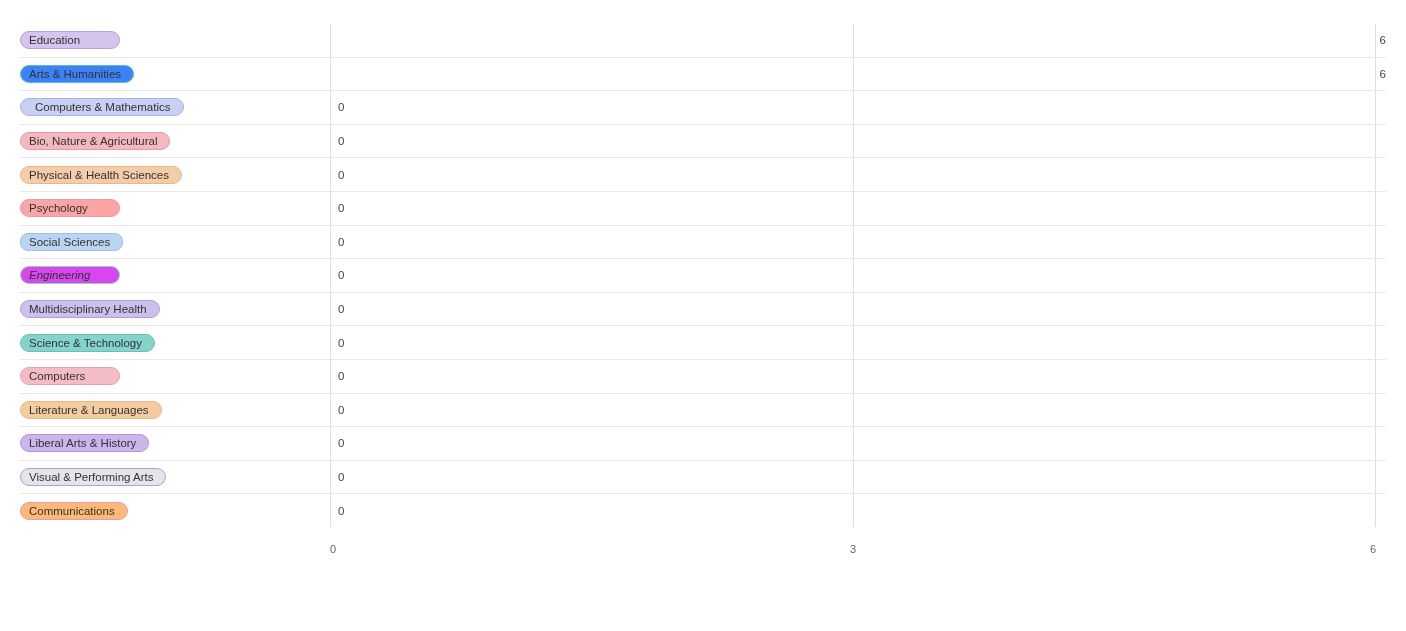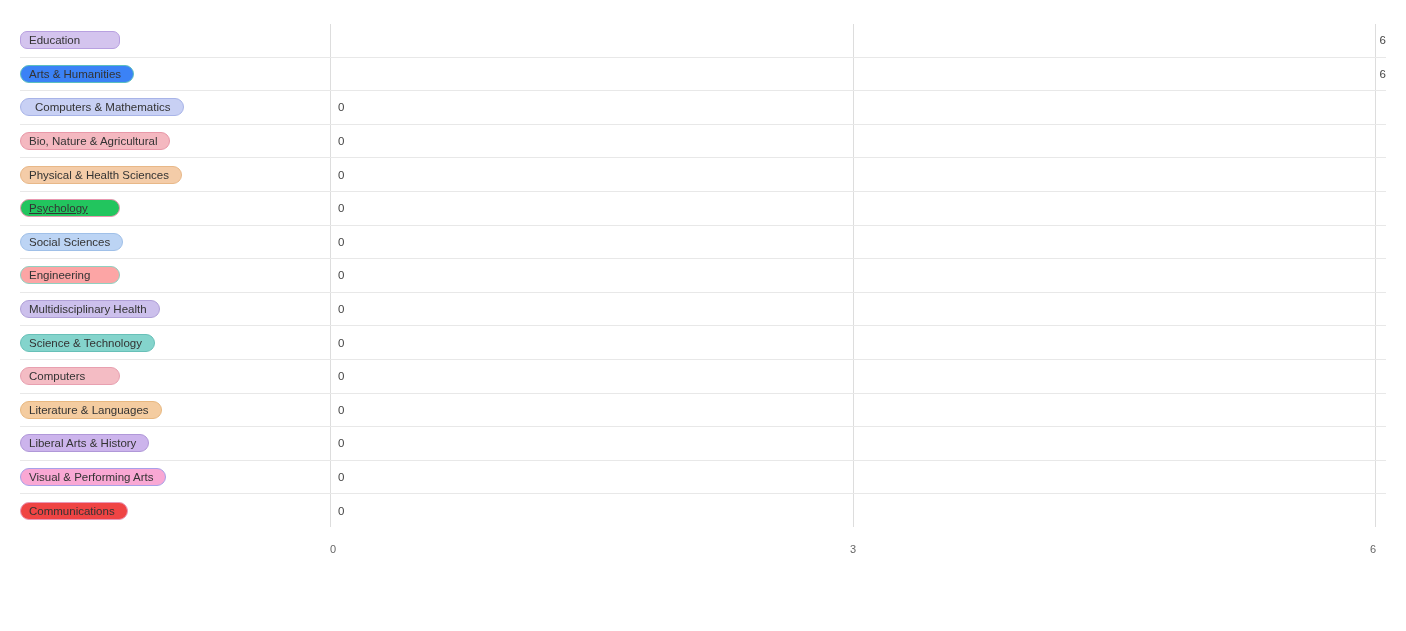--- a/index.html
+++ b/index.html
@@ -128,21 +128,21 @@
 
     <div class="grid-lines">
       <div class="grid-line"></div>
       <div class="grid-line"></div>
       <div class="grid-line"></div>
     </div>
 
     <div class="bars-wrapper" id="bars-wrapper">
     <div class="bar-row">
           <div class="bar-label-area">
-            <span class="bar-label-pill" style="background: rgb(212, 196, 238); border-color: rgb(184, 160, 224); border-radius: 7px;">Education</span>
+            <span class="bar-label-pill" style="background: rgb(212, 196, 238); border-color: rgb(184, 160, 224);">Education</span>
           </div>
           <div class="bar-chart-area">
             <div class="bar-fill" style="background: rgb(184, 160, 224); width: 100%;"></div>
             <span class="bar-value">6</span>
           </div>
         </div>
         <div class="bar-row">
           <div class="bar-label-area">
             <span class="bar-label-pill" style="background: #3b82f6; border-color: rgb(91, 191, 191);">Arts &amp; Humanities</span>
           </div>
@@ -173,39 +173,39 @@
           <div class="bar-label-area">
             <span class="bar-label-pill" style="background: rgb(244, 204, 168); border-color: rgb(232, 184, 136);">Physical &amp; Health Sciences</span>
           </div>
           <div class="bar-chart-area">
             <div class="bar-fill" style="background: rgb(232, 184, 136); width: 0%;"></div>
             <span class="bar-value">0</span>
           </div>
         </div>
         <div class="bar-row">
           <div class="bar-label-area">
-            <span class="bar-label-pill" style="background: #22c55e; border-color: rgb(232, 152, 176); text-decoration: underline;">Psychology</span>
+            <span class="bar-label-pill" style="background: #fca5a5; border-color: rgb(232, 152, 176);">Psychology</span>
           </div>
           <div class="bar-chart-area">
             <div class="bar-fill" style="background: rgb(232, 152, 176); width: 0%;"></div>
             <span class="bar-value">0</span>
           </div>
         </div>
         <div class="bar-row">
           <div class="bar-label-area">
-            <span class="bar-label-pill" style="background: rgb(188, 212, 244); border-color: rgb(160, 192, 232);">Social Sciences</span>
+            <span class="bar-label-pill" style="background: rgb(188, 212, 244); border-color: rgb(160, 192, 232); border-radius: 8px;">Social Sciences</span>
           </div>
           <div class="bar-chart-area">
             <div class="bar-fill" style="background: rgb(160, 192, 232); width: 0%;"></div>
             <span class="bar-value">0</span>
           </div>
         </div>
         <div class="bar-row">
           <div class="bar-label-area">
-            <span class="bar-label-pill" style="background: #fca5a5; border-color: rgb(144, 208, 192);">Engineering</span>
+            <span class="bar-label-pill" style="background: #d946ef; border-color: rgb(144, 208, 192); font-style: italic;">Engineering</span>
           </div>
           <div class="bar-chart-area">
             <div class="bar-fill" style="background: rgb(144, 208, 192); width: 0%;"></div>
             <span class="bar-value">0</span>
           </div>
         </div>
         <div class="bar-row">
           <div class="bar-label-area">
             <span class="bar-label-pill" style="background: rgb(204, 192, 236); border-color: rgb(176, 160, 216);">Multidisciplinary Health</span>
           </div>
@@ -245,30 +245,30 @@
           <div class="bar-label-area">
             <span class="bar-label-pill" style="background: rgb(204, 180, 236); border-color: rgb(176, 152, 216);">Liberal Arts &amp; History</span>
           </div>
           <div class="bar-chart-area">
             <div class="bar-fill" style="background: rgb(176, 152, 216); width: 0%;"></div>
             <span class="bar-value">0</span>
           </div>
         </div>
         <div class="bar-row">
           <div class="bar-label-area">
-            <span class="bar-label-pill" style="background: #f9a8d4; border-color: rgb(168, 160, 232);">Visual &amp; Performing Arts</span>
+            <span class="bar-label-pill" style="background: #e5e5e5; border-color: rgb(168, 160, 232);">Visual &amp; Performing Arts</span>
           </div>
           <div class="bar-chart-area">
             <div class="bar-fill" style="background: rgb(168, 160, 232); width: 0%;"></div>
             <span class="bar-value">0</span>
           </div>
         </div>
         <div class="bar-row">
           <div class="bar-label-area">
-            <span class="bar-label-pill" style="background: #ef4444; border-color: rgb(232, 152, 184); text-align: center;">Communications</span>
+            <span class="bar-label-pill" style="background: #fdba74; border-color: rgb(232, 152, 184); text-align: center;">Communications</span>
           </div>
           <div class="bar-chart-area">
             <div class="bar-fill" style="background: rgb(232, 152, 184); width: 0%;"></div>
             <span class="bar-value">0</span>
           </div>
         </div>
       </div>
 
     <div class="x-axis" id="x-axis">
     <span>0</span>

